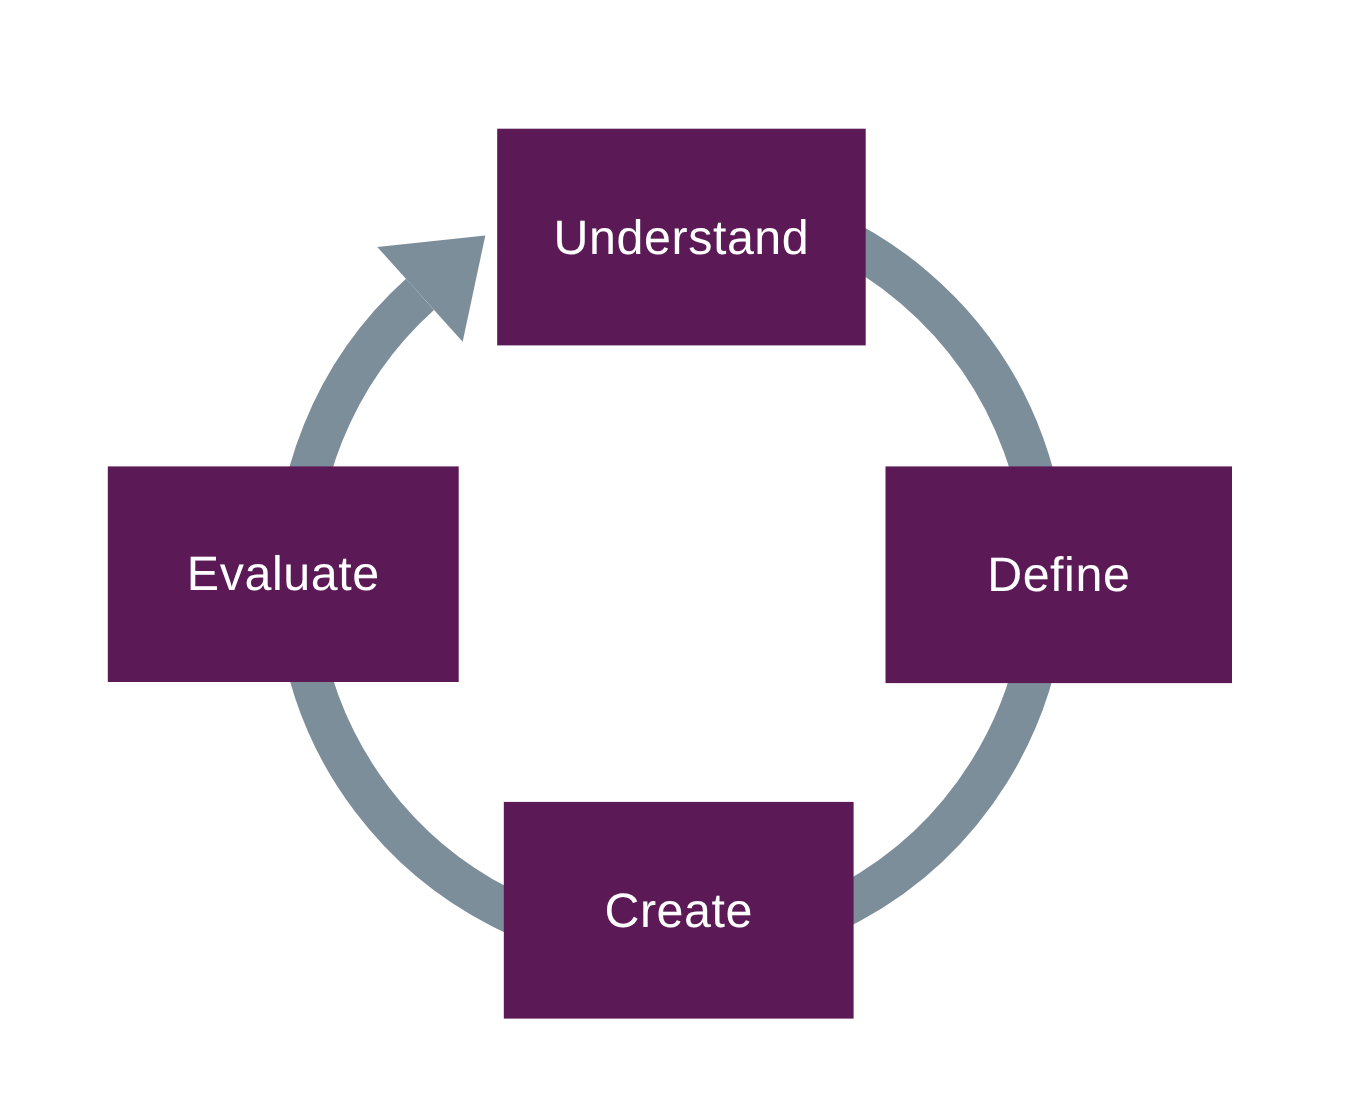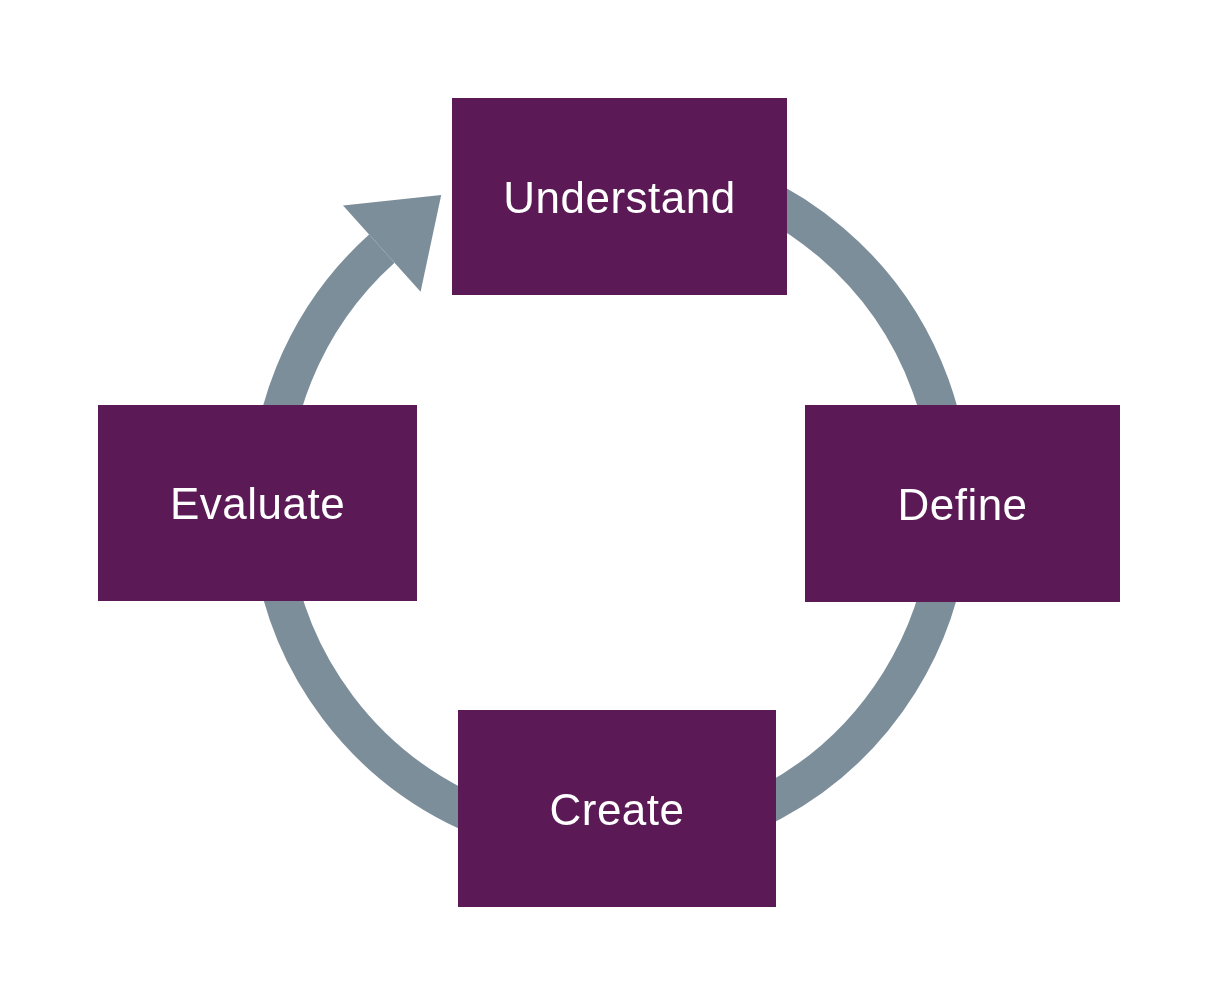--- a/index.html
+++ b/index.html
@@ -7,20 +7,21 @@
     padding: 0;
     background: #ffffff;
   }
   .canvas {
     position: relative;
     width: 1230px;
     height: 980px;
     background: #ffffff;
     overflow: hidden;
     font-family: "Liberation Sans", sans-serif;
+    margin-top: 19px;
   }
   svg {
     display: block;
   }
   .step-label {
     font-family: "Liberation Sans", sans-serif;
     font-size: 44px;
     font-weight: 400;
     letter-spacing: 0.5px;
   }

